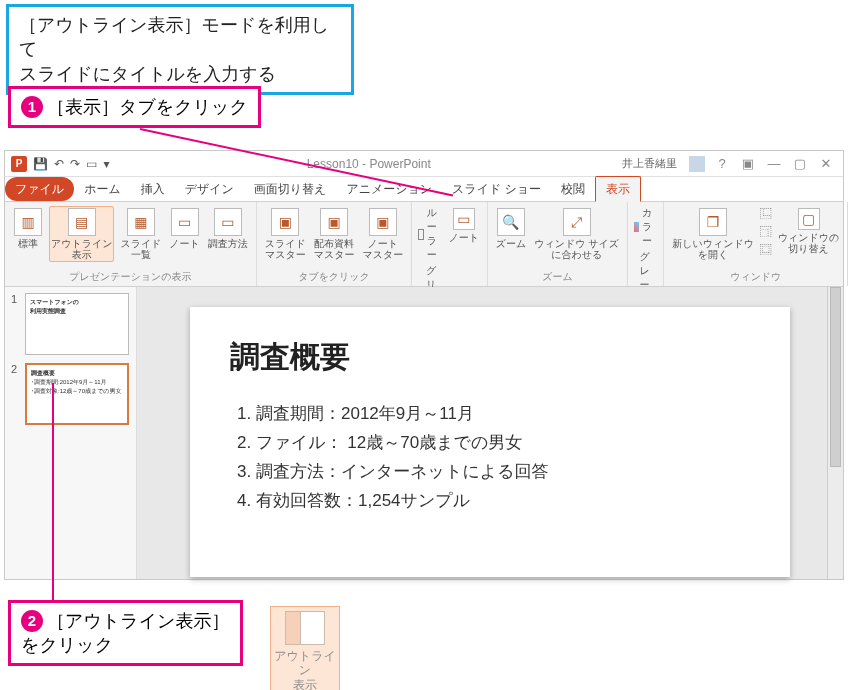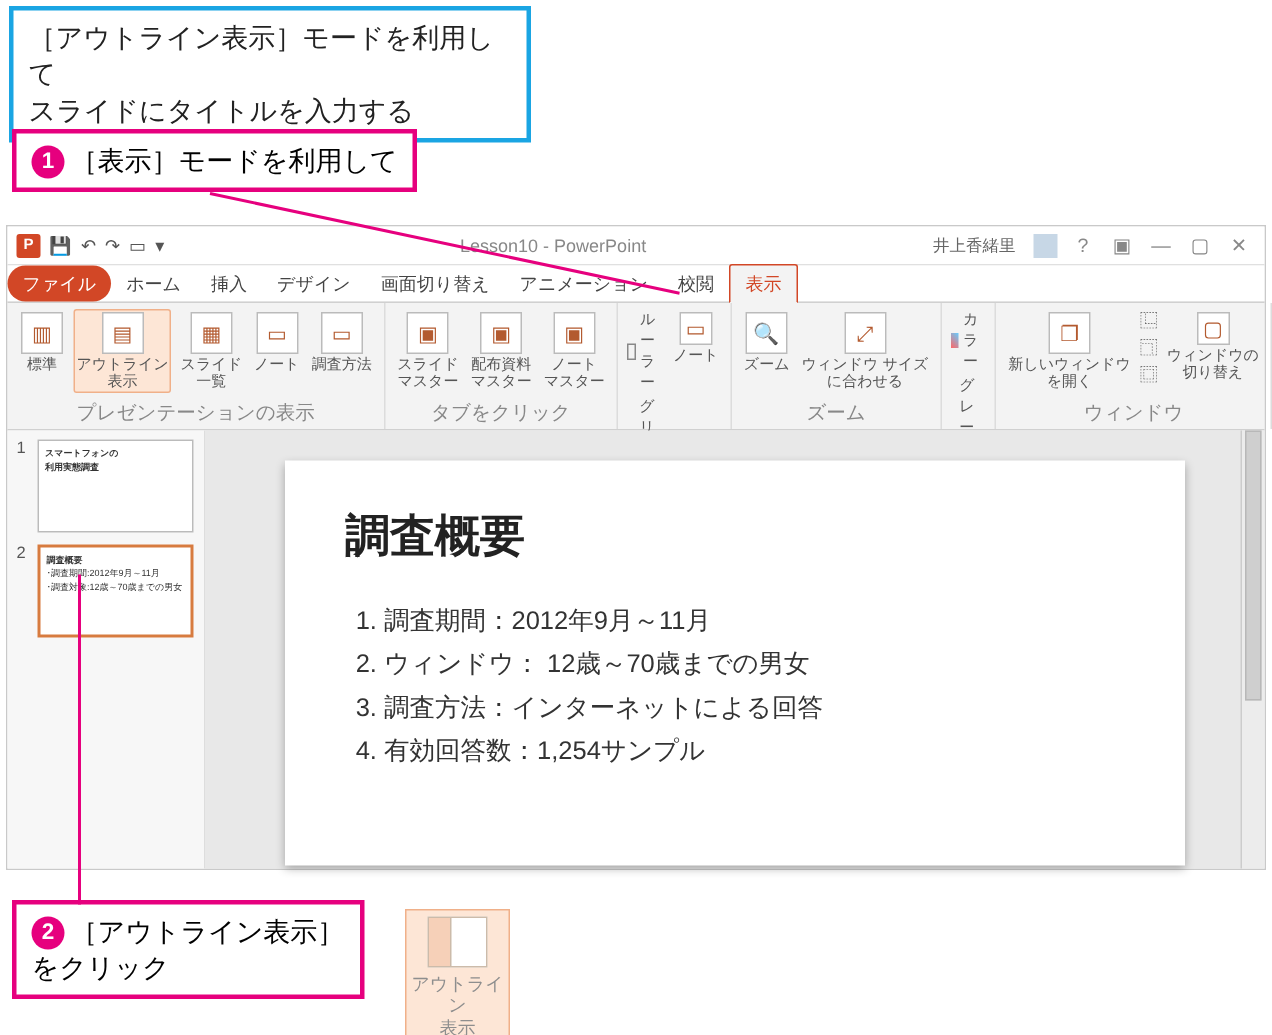--- a/index.html
+++ b/index.html
@@ -126,21 +126,21 @@
   }
   .grp {
     border-right:1px solid #dcdcdc;
     display:flex;
     flex-direction:column;
     align-items:center;
     justify-content:space-between;
     padding:4px 6px 2px 6px;
   }
   .grp .grp-body { display:flex; gap:4px; align-items:flex-start; flex:1;}
-  .grp .grp-label { font-size:13px; color:#888; padding-top:2px;}
+  .grp .grp-label { font-size:10px; color:#888; padding-top:2px;}
   .rbtn {
     display:flex; flex-direction:column; align-items:center;
     min-width:34px;
     padding:2px 2px;
     cursor:pointer;
   }
   .rbtn .ic {
     width:28px; height:28px; border:1px solid #bbb; background:#fff;
     display:flex; align-items:center; justify-content:center;
     font-size:14px; color:#b35a2f;
@@ -233,21 +233,21 @@
 <body>
 
 <div class="callout-row">
   <div class="callout c2">
     <span>［アウトライン表示］モードを利用して</span><br>
     <span>スライドにタイトルを入力する</span>
   </div>
 </div>
 
 <div class="step step1">
-  <span class="num">1</span><span>［表示］モードを利用して</span>
+  <span class="num">1</span><span>［表示］タブをクリック</span>
 </div>
 
 <div class="line" style="left:140px; top:128px; width:320px; transform:rotate(12deg);"></div>
 <div class="line" style="left:53px; top:382px; width:220px; transform:rotate(90deg);"></div>
 
 <div class="ppt-window">
 
   <div class="titlebar">
     <div class="qat">
       <span class="p-icon">P</span>
@@ -269,20 +269,21 @@
     </div>
   </div>
 
   <div class="ribbon-tabs">
     <div class="tab file">ファイル</div>
     <div class="tab">ホーム</div>
     <div class="tab">挿入</div>
     <div class="tab">デザイン</div>
     <div class="tab">画面切り替え</div>
     <div class="tab">アニメーション</div>
+    <div class="tab">スライド ショー</div>
     <div class="tab">校閲</div>
     <div class="tab active">表示</div>
   </div>
 
   <div class="ribbon">
 
     <div class="grp">
       <div class="grp-body">
         <div class="rbtn">
           <div class="ic">▥</div>
@@ -422,21 +423,21 @@
           <span>･調査対象:12歳～70歳までの男女</span>
         </div>
       </div>
     </div>
 
     <div class="editor">
       <div class="slide-canvas">
         <h1>調査概要</h1>
         <ol>
           <li>調査期間：2012年9月～11月</li>
-          <li>ウィンドウ： 12歳～70歳までの男女</li>
+          <li>ファイル： 12歳～70歳までの男女</li>
           <li>調査方法：インターネットによる回答</li>
           <li>有効回答数：1,254サンプル</li>
         </ol>
       </div>
       <div class="scrollbar-v">
         <div class="shandle"></div>
       </div>
     </div>
   </div>
 

